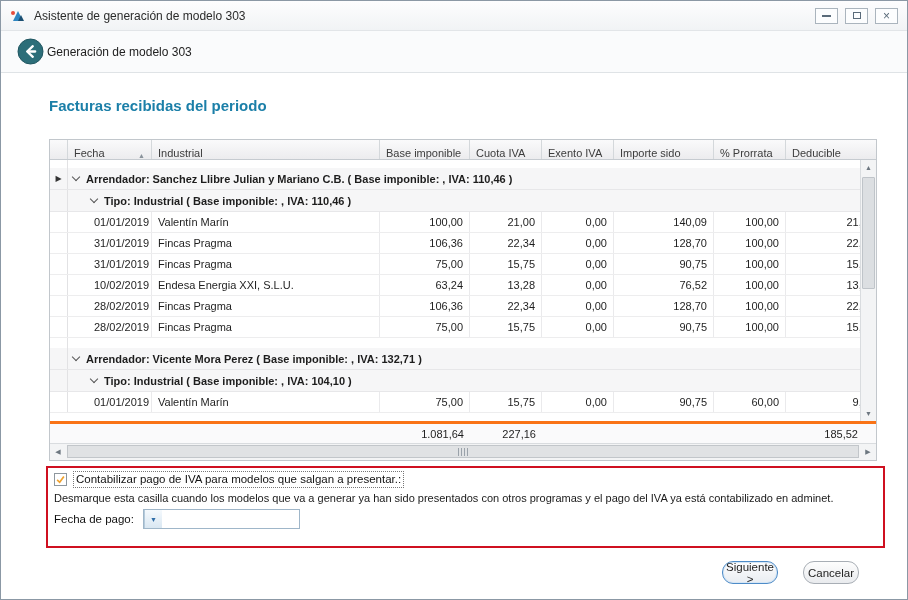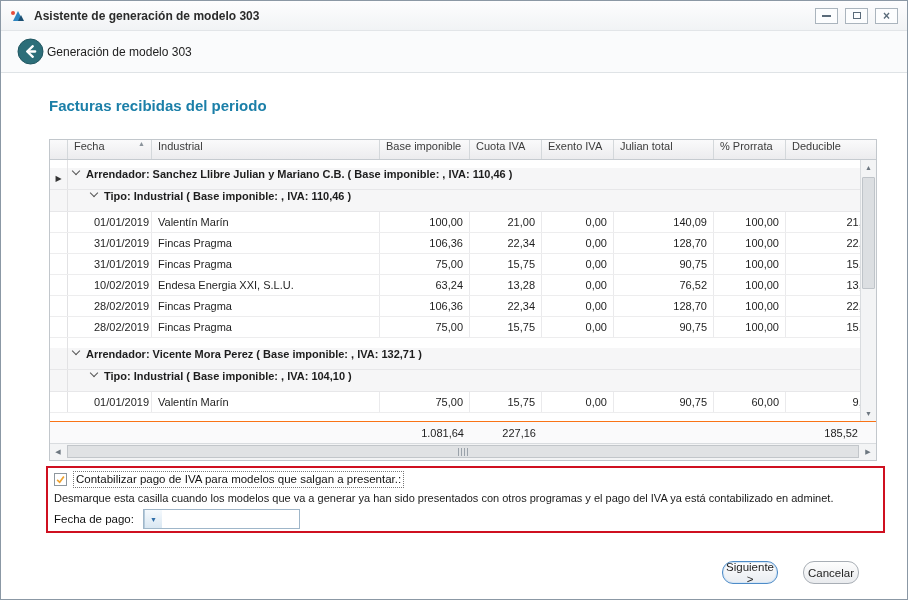--- a/index.html
+++ b/index.html
@@ -8,42 +8,42 @@
     --check:#f0a22e;
     --back_circle:#2c6e79;
   }
   *{margin:0;padding:0;box-sizing:border-box;}
   html,body{width:908px;height:600px;}
   body{font-family:"Liberation Sans",sans-serif;background:#fff;overflow:hidden;position:relative;}
 
   .window{position:absolute;inset:0;border:1px solid #8b98a5;background:#fff;display:flex;flex-direction:column;}
 
   
-  .titlebar{height:30px;background:linear-gradient(#fdfdfe,#f1f3f5);border-bottom:1px solid #e2e5e8;display:flex;align-items:center;padding:0 9px;flex:none;font-weight:bold;}
+  .titlebar{height:30px;background:linear-gradient(#fdfdfe,#f1f3f5);border-bottom:1px solid #e2e5e8;display:flex;align-items:center;padding:0 9px;flex:none;}
   .app-icon{width:16px;height:16px;margin-right:8px;flex:none;}
   .title-text{font-size:12px;color:#2b2b2b;flex:1;white-space:nowrap;overflow:hidden;}
   .win-controls{display:flex;gap:7px;}
   .win-btn{width:23px;height:16px;border:1px solid #aab4bd;background:#fcfdfe;display:flex;align-items:center;justify-content:center;color:#5a6b7a;}
   .glyph-min{width:9px;height:2px;background:#5a6b7a;display:block;}
   .glyph-max{width:8px;height:7px;border:1px solid #5a6b7a;display:block;}
   .glyph-close{font-size:12px;line-height:1;color:#5a6b7a;}
 
   
   .headerbar{height:42px;background:#fafbfc;border-bottom:1px solid #dfe3e6;display:flex;align-items:center;padding:0 16px;gap:3px;flex:none;}
   .back-btn{width:27px;height:27px;flex:none;cursor:pointer;}
   .header-title{font-size:12px;color:#222;}
 
   
   .content{flex:1;background:#fff;position:relative;}
   .heading{position:absolute;left:48px;top:24px;font-size:15px;font-weight:bold;color:var(--accent);}
 
   
   .grid{position:absolute;left:48px;top:66px;width:828px;border:1px solid #c2c7cc;background:#fff;}
   .ghead{height:20px;display:flex;background:linear-gradient(#fafafb,#ececee);border-bottom:1px solid #c6cbd0;}
-  .hcell{display:flex;align-items:flex-start;padding:0 6px;font-size:11px;color:#3c3c3c;border-right:1px solid #d4d8db;white-space:nowrap;overflow:hidden;flex:none;}
+  .hcell{display:flex;align-items:flex-end;padding:0 6px;font-size:11px;color:#3c3c3c;border-right:1px solid #d4d8db;white-space:nowrap;overflow:hidden;flex:none;}
   .hcell:last-child{border-right:none;}
   .sort{margin-left:auto;font-size:7px;color:#8a939b;padding-left:4px;}
 
   .col-ind{width:18px;padding:0;}
   .col-fecha{width:84px;}
   .col-industrial{width:228px;}
   .col-base{width:90px;}
   .col-cuota{width:72px;}
   .col-exento{width:72px;}
   .col-importe{width:100px;}
@@ -53,45 +53,45 @@
   .gbody{height:261px;position:relative;overflow:hidden;background:#fff;}
   .row{display:flex;width:100%;}
   .row.data{height:21px;border-bottom:1px solid #ededee;}
   .row.group,.row.subgroup{height:22px;border-bottom:1px solid #e7e7e9;background:#f6f6f7;}
   .cell{display:flex;align-items:center;padding:0 6px;font-size:11px;color:#1e1e1e;border-right:1px solid #eaeaec;white-space:nowrap;overflow:hidden;flex:none;}
   .cell.col-ind{justify-content:center;padding:0;border-right:1px solid #e2e2e4;}
   .indmark{font-size:8px;color:#333;line-height:1;}
   .num{justify-content:flex-end;}
   .fecha{padding-left:26px;}
   .ded{padding-right:2px;border-right:none;}
-  .gcontent{flex:1;display:flex;align-items:flex-start;gap:5px;font-weight:bold;font-size:11px;color:#1d1d1d;padding-left:4px;overflow:hidden;white-space:nowrap;}
+  .gcontent{flex:1;display:flex;align-items:center;gap:5px;font-weight:bold;font-size:11px;color:#1d1d1d;padding-left:4px;overflow:hidden;white-space:nowrap;}
   .subgroup .gcontent{padding-left:22px;}
   .chev{width:9px;height:9px;position:relative;flex:none;}
   .chev::before{content:'';position:absolute;left:1px;top:0;width:5px;height:5px;border-right:1.2px solid #555;border-bottom:1.2px solid #555;transform:rotate(45deg);}
 
   
   .vscroll{position:absolute;top:20px;right:0;width:16px;height:261px;background:#f3f4f5;border-left:1px solid #d9dcdf;z-index:5;}
   .varrow{position:absolute;left:0;width:15px;height:15px;display:flex;align-items:center;justify-content:center;font-size:7px;color:#6d7780;}
   .varrow.up{top:0;}
   .varrow.down{bottom:0;}
   .vthumb{position:absolute;left:1px;top:17px;width:13px;height:112px;background:#dcdfe2;border:1px solid #bfc4c9;border-radius:1px;}
 
-  .totals{display:flex;height:22px;background:#fafafb;border-top:1px solid #f97316;align-items:center;text-align:center;}
+  .totals{display:flex;height:22px;background:#fafafb;border-top:3px solid #f97316;align-items:center;text-align:center;}
   .totals .cell{border-right:none;height:100%;}
   .total-ded{padding-right:18px;}
 
   .hscroll{position:relative;height:17px;background:#f3f4f5;border-top:1px solid #d9dcdf;}
   .harrow{position:absolute;top:0;width:16px;height:16px;display:flex;align-items:center;justify-content:center;font-size:7px;color:#6d7780;}
   .harrow.left{left:0;}
   .harrow.right{right:0;}
   .hthumb{position:absolute;left:17px;right:17px;top:1px;bottom:2px;background:#e0e2e4;border:1px solid #c2c6ca;display:flex;align-items:center;justify-content:center;}
   .grip{width:11px;height:8px;background:repeating-linear-gradient(90deg,#9aa2aa 0 1px,transparent 1px 3px);}
 
   
-  .options{position:absolute;left:45px;top:393px;width:839px;height:67px;border:2px solid var(--alert);background:#fff;}
+  .options{position:absolute;left:45px;top:393px;width:839px;height:82px;border:2px solid var(--alert);background:#fff;}
   .optrow1{position:absolute;left:6px;top:3px;display:flex;align-items:center;gap:6px;}
   .checkbox{width:13px;height:13px;border:1px solid #8e979e;background:#fff;display:flex;align-items:center;justify-content:center;flex:none;}
   .checkmark polyline{stroke:var(--check);}
   .cb-label{font-size:11.5px;color:#111;border:1px dotted #777;padding:0 2px;line-height:15px;}
   .note{position:absolute;left:6px;top:24px;font-size:11px;color:#1a1a1a;white-space:nowrap;text-align:center;}
   .fecharow{position:absolute;left:6px;top:41px;display:flex;align-items:center;gap:9px;}
   .fp-label{font-size:11.5px;color:#111;}
   .combo{width:157px;height:20px;border:1px solid #9fb6c9;background:#fff;display:flex;}
   .combo-value{flex:1;font-size:11.5px;color:#111;padding:0 6px;display:flex;align-items:center;overflow:hidden;}
   .combo-btn{width:18px;border-left:1px solid #b5cbdc;background:linear-gradient(#f4f9fd,#d9e7f2);display:flex;align-items:center;justify-content:center;color:#2f6da8;font-size:7px;flex:none;}
@@ -157,21 +157,21 @@
           <div class="hcell col-base">
             <span>Base imponible</span>
           </div>
           <div class="hcell col-cuota">
             <span>Cuota IVA</span>
           </div>
           <div class="hcell col-exento">
             <span>Exento IVA</span>
           </div>
           <div class="hcell col-importe">
-            <span>Julian total</span>
+            <span>Importe sido</span>
           </div>
           <div class="hcell col-prorrata">
             <span>% Prorrata</span>
           </div>
           <div class="hcell col-deducible">
             <span>Deducible</span>
           </div>
         </div>
       <div class="gbody">
 

